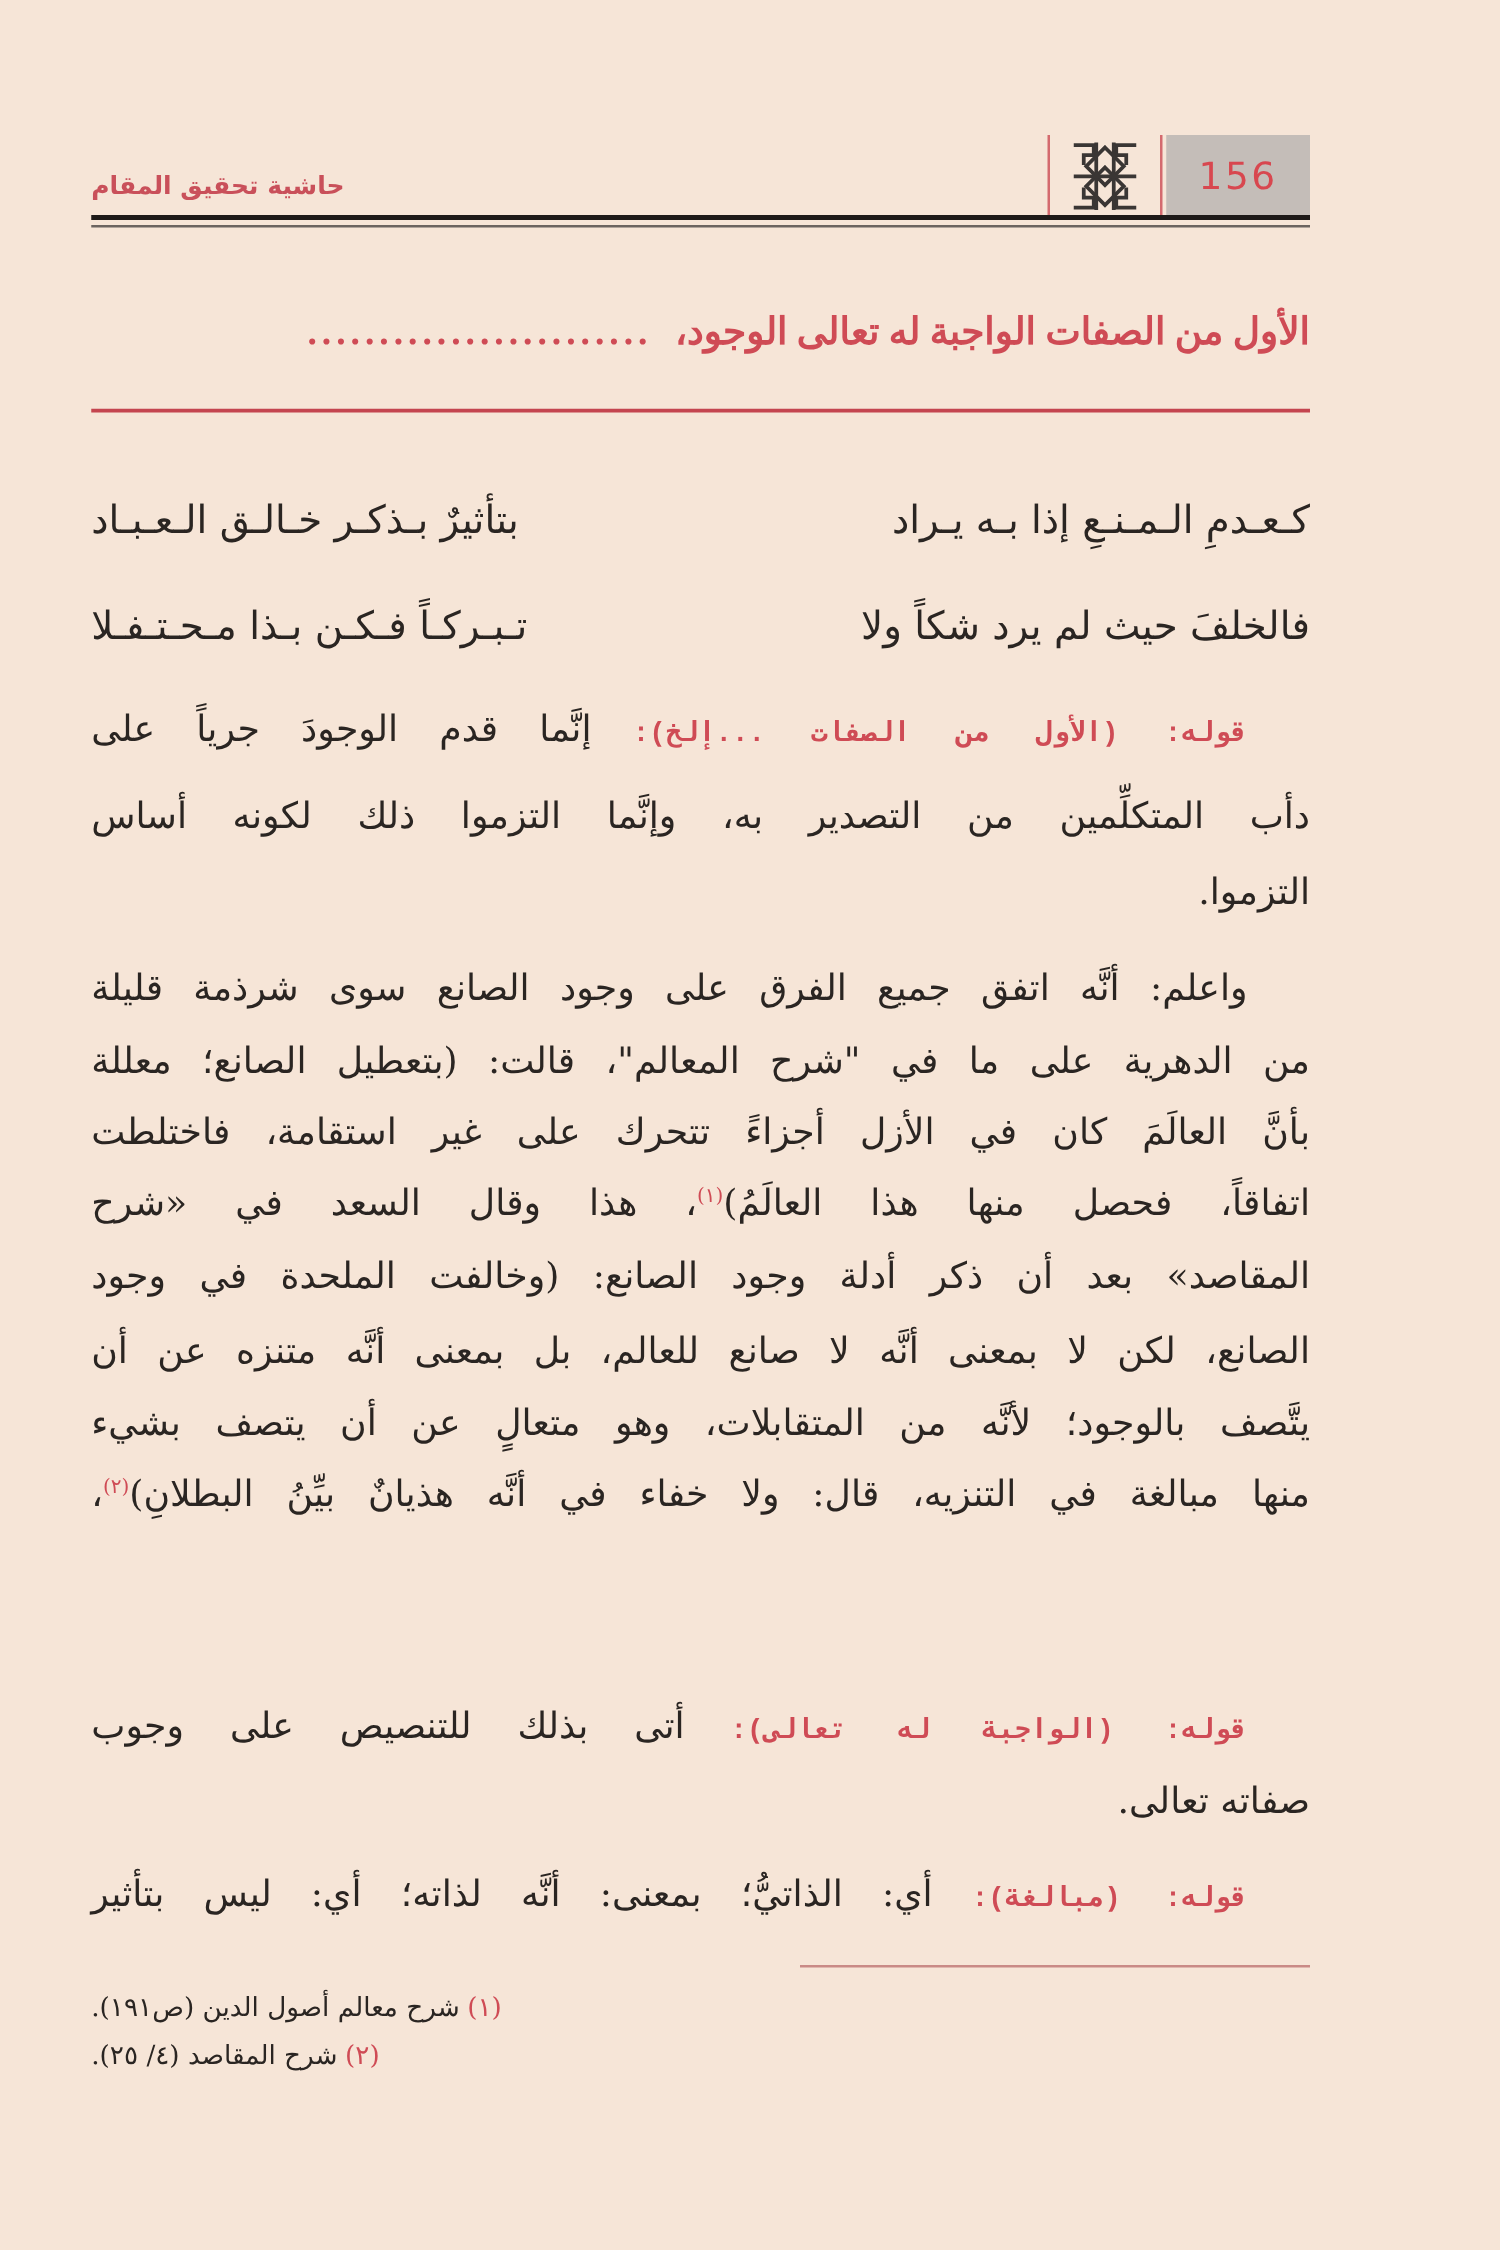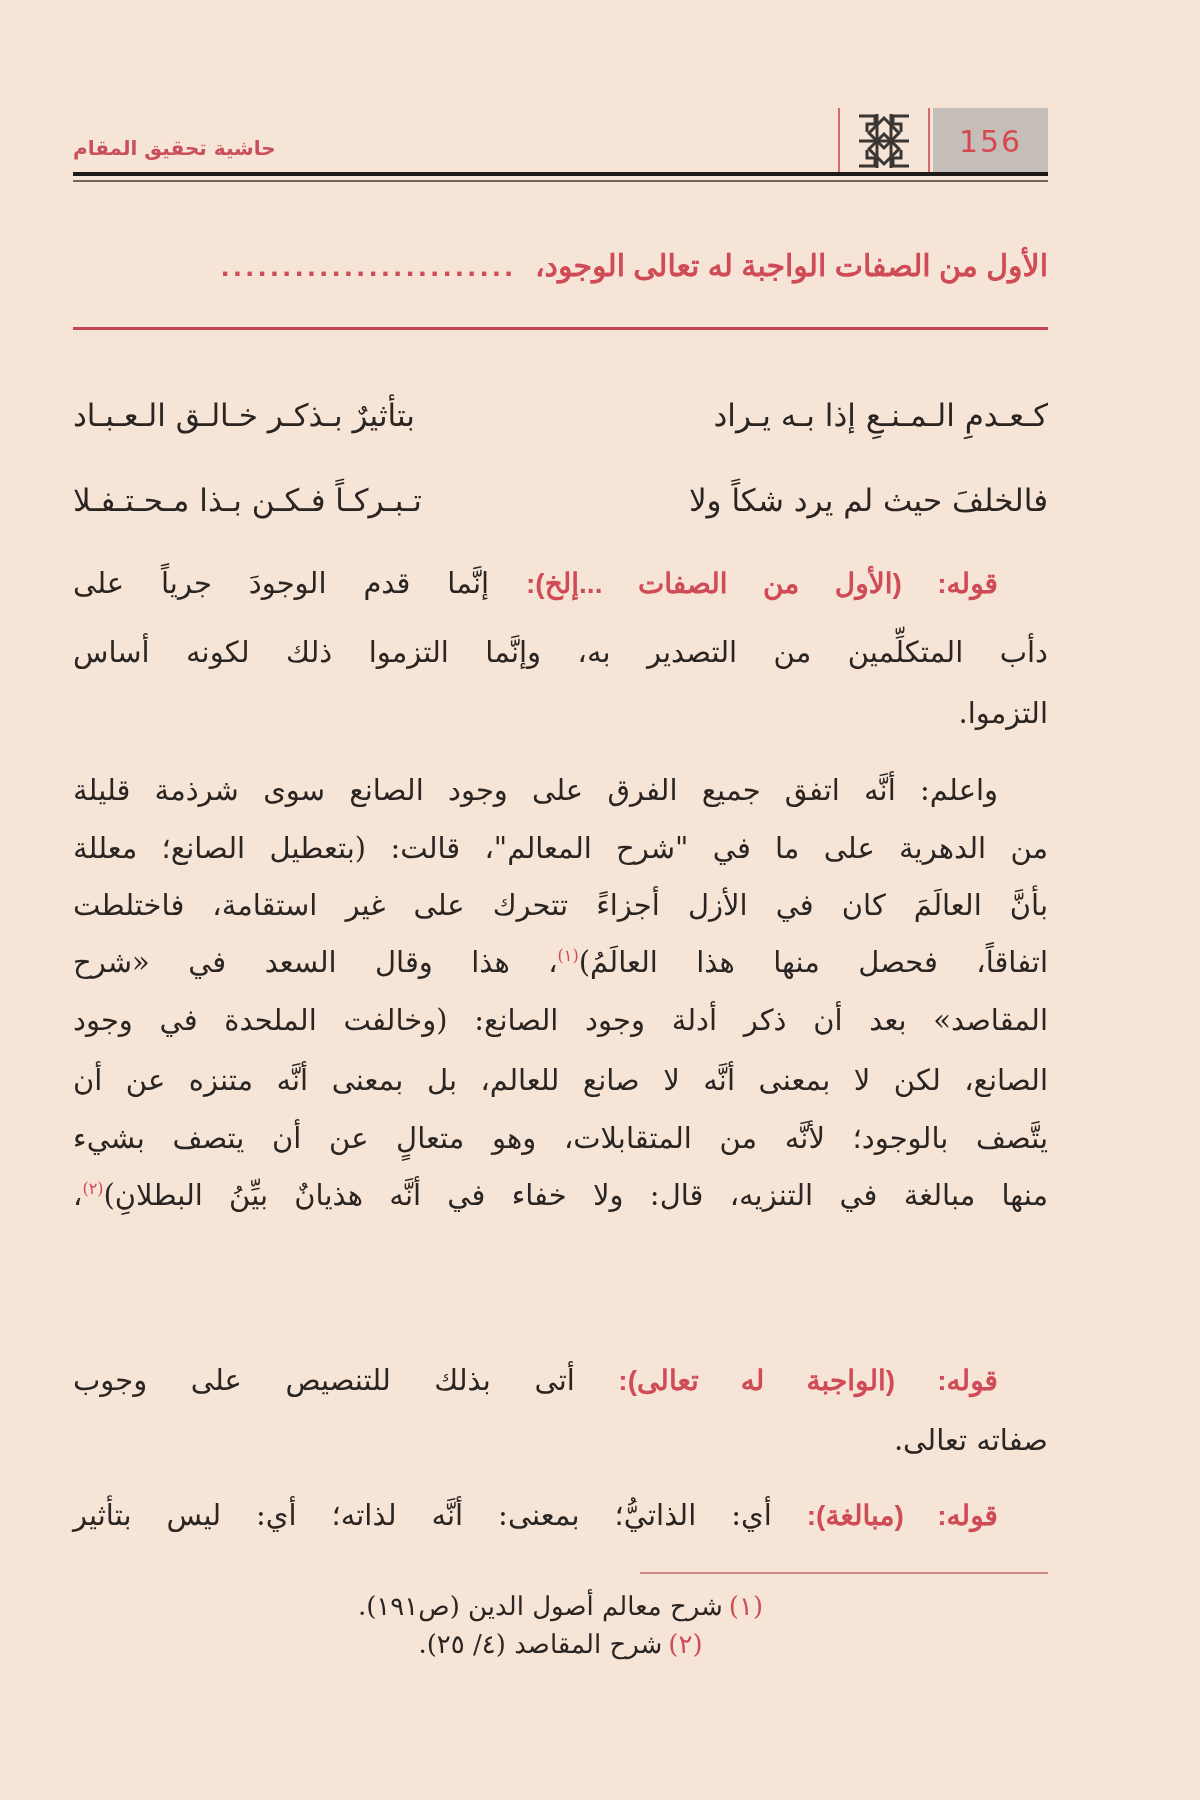--- a/index.html
+++ b/index.html
@@ -82,21 +82,21 @@
     }
 
     
     .matn-title {
       position: absolute;
       left: 73px;
       top: 238px;
       width: 975px;
       direction: rtl;
       text-align: right;
-      font-family: Liberation Sans, sans-serif;
+      font-family: Liberation Serif, serif;
       font-weight: bold;
       font-size: 30px;
       line-height: 56px;
       color: #cf4b55;
       white-space: nowrap;
     }
     .matn-dots {
       display: inline-block;
       margin-right: 18px;
       letter-spacing: 4px;
@@ -145,24 +145,24 @@
       color: #2a2522;
     }
     .text-line.last {
       text-align-last: right;
     }
     .text-line.indent {
       padding-right: 50px;
       width: 925px;
     }
     .lemma {
-      font-family: Liberation Sans, sans-serif;
-      font-weight: bold;
-      color: #cf4b55;
-      font-size: 28px;
+      font-family: Liberation Mono, monospace;
+      font-weight: bold;
+      color: #cf4b55;
+      font-size: 22px;
     }
     .fn-ref {
       font-size: 16px;
       color: #cf4b55;
       vertical-align: super;
       line-height: 0;
     }
 
     
     .fn-rule {
@@ -171,22 +171,22 @@
       top: 1572px;
       width: 408px;
       height: 2px;
       background: #c98a86;
     }
     .footnote {
       position: absolute;
       left: 73px;
       width: 975px;
       direction: rtl;
-      text-align: center;
-      font-size: 26px;
+      text-align: left;
+      font-size: 21px;
       line-height: 36px;
       color: #2a2522;
       white-space: nowrap;
     }
     .fn-num {
       color: #cf4b55;
       margin-left: 6px;
     }
   </style>
 </head>

